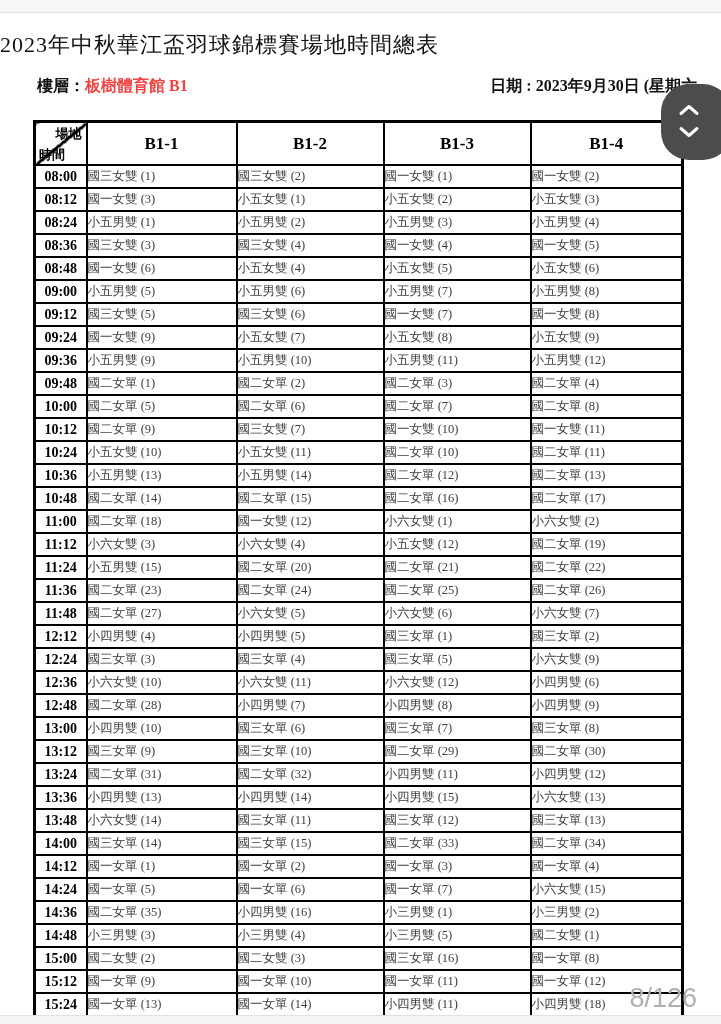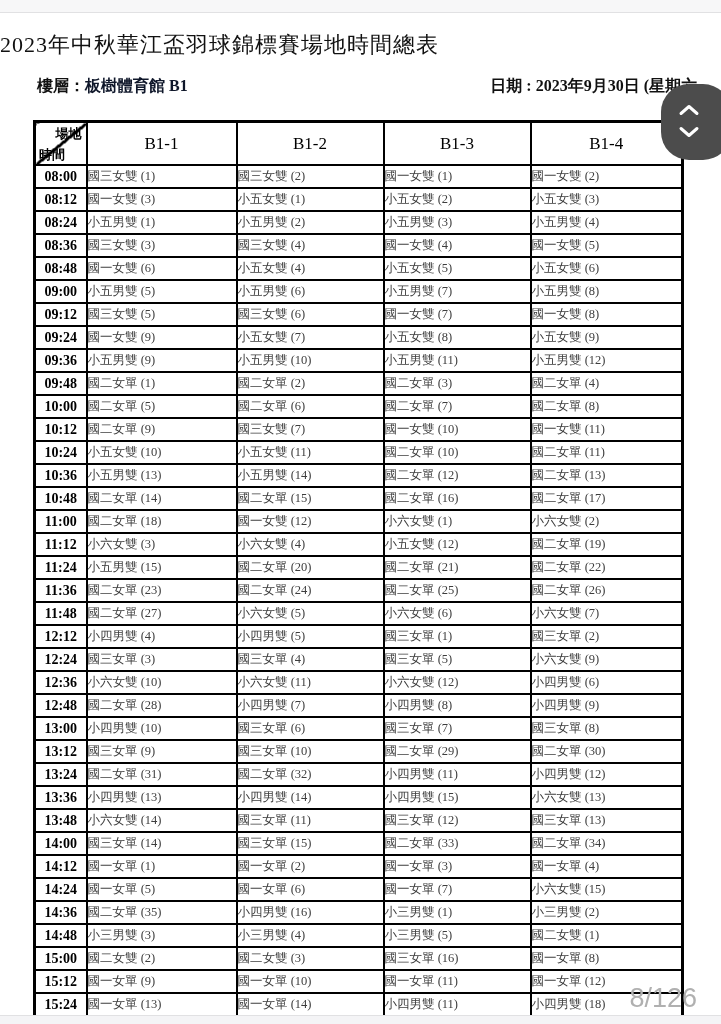--- a/index.html
+++ b/index.html
@@ -38,21 +38,21 @@
     position: absolute;
     top: 76px; left: 37px; right: 24px;
     display: flex;
     justify-content: space-between;
     align-items: baseline;
     font-size: 16px;
     font-weight: 700;
     color: #111111;
     white-space: nowrap;
   }
-  .floor-value { color: #0f172a; }
+  .floor-value { color: #ef4444; }
   .scroll-widget {
     position: absolute;
     top: 84px; right: -10px;
     width: 70px; height: 76px;
     background: #4c4c4c;
     border-radius: 28px;
     display: flex;
     flex-direction: column;
     align-items: center;
     justify-content: center;
@@ -93,21 +93,21 @@
   .corner-top {
     position: absolute; top: 2px; right: 4px;
     font-size: 13px; font-weight: 700; color: #000;
   }
   .corner-bottom {
     position: absolute; bottom: 0; left: 3px;
     font-size: 13px; font-weight: 700; color: #000;
   }
   .col-header {
     font-size: 17px;
-    font-weight: 400;
+    font-weight: 700;
     text-align: center;
     color: #000;
   }
   .schedule-table tbody tr { height: 23px; }
   .time-cell {
     font-size: 14px;
     font-weight: 700;
     text-align: center;
     color: #000;
   }

